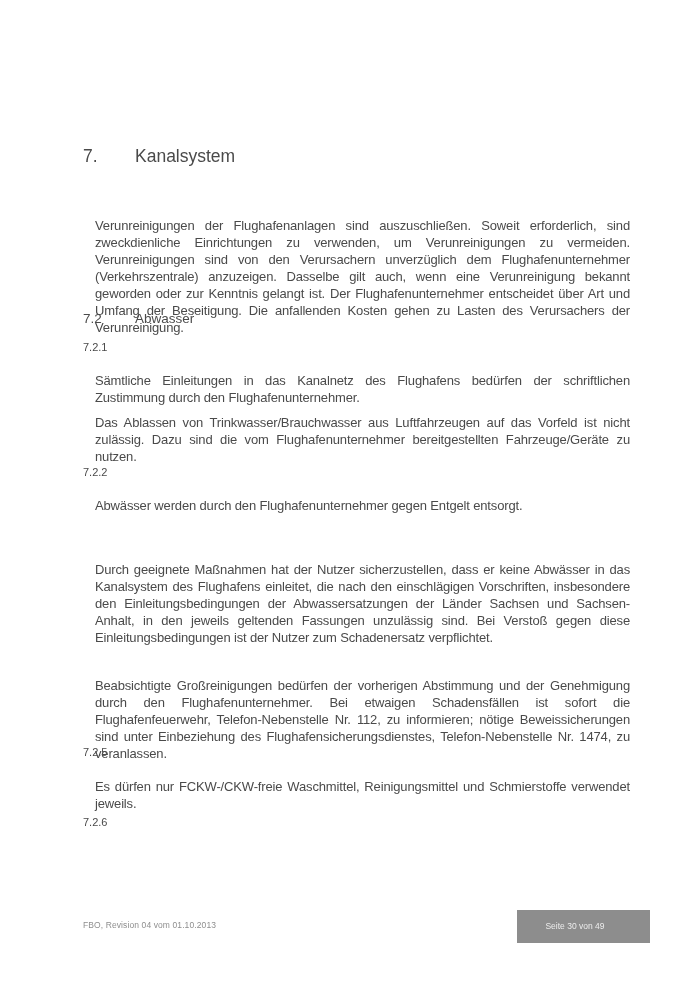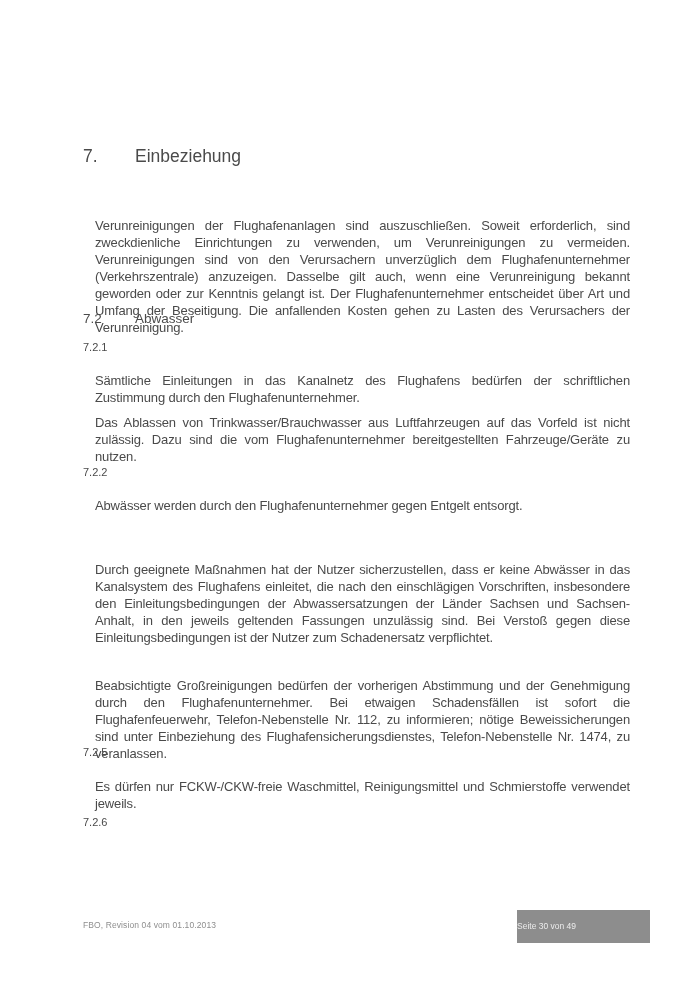--- a/index.html
+++ b/index.html
@@ -66,35 +66,35 @@
     color: #8e8e8e;
   }
   .footer-box {
     position: absolute;
     left: 517px;
     top: 910px;
     width: 133px;
     height: 33px;
     background: #8d8d8d;
     box-sizing: border-box;
-    text-align: left;
+    text-align: center;
     padding-right: 17px;
     line-height: 33px;
     font-size: 8.5px;
     color: #ececec;
   }
 </style>
 </head>
 <body>
 
 <div class="page">
 
   <div class="block heading h1" style="top:145px">
     <span class="num">7.</span>
-    <span class="title">Einbeziehung</span>
+    <span class="title">Kanalsystem</span>
   </div>
 
 
   <p class="block para" style="top:205px">Verunreinigungen der Flughafenanlagen sind auszuschließen. Soweit erforderlich, sind zweckdienliche Einrich­tungen zu verwenden, um Verunreinigungen zu vermeiden. Verunreinigungen sind von den Verursachern unver­züglich dem Flughafenunternehmer (Verkehrszentrale) anzuzeigen. Dasselbe gilt auch, wenn eine Verunreini­gung bekannt geworden oder zur Kenntnis gelangt ist. Der Flughafenunternehmer entscheidet über Art und Umfang der Beseitigung. Die anfallenden Kosten gehen zu Lasten des Verursachers der Verunreinigung.</p>
 
   <div class="block heading h2" style="top:310px">
     <span class="num">7.2</span>
     <span class="title">Abwasser</span>
   </div>
 

